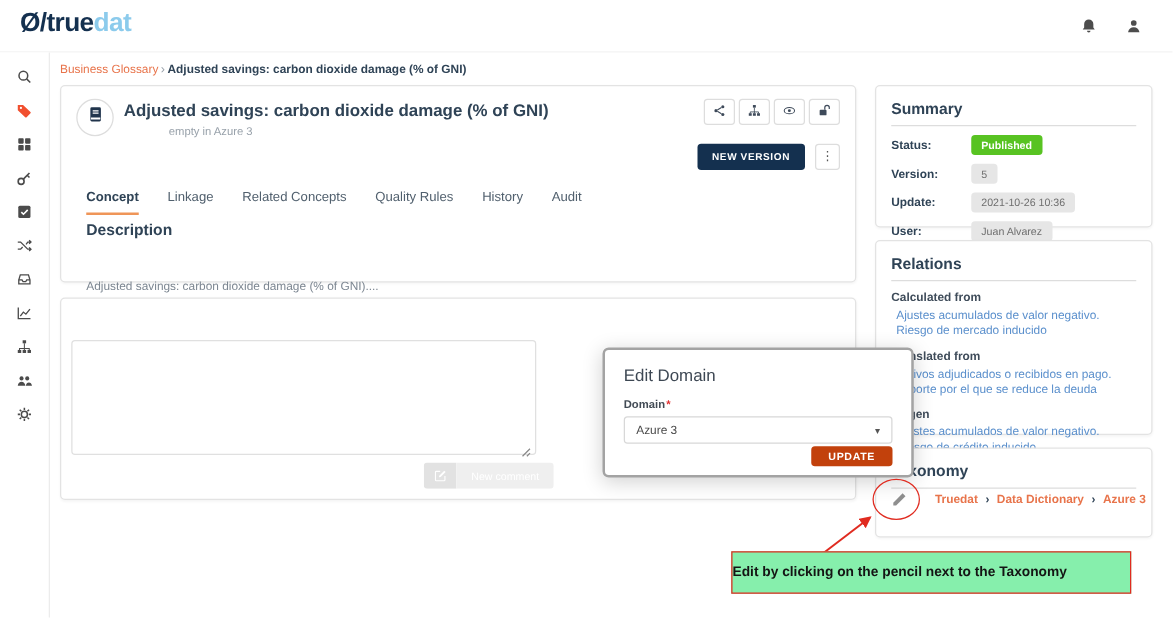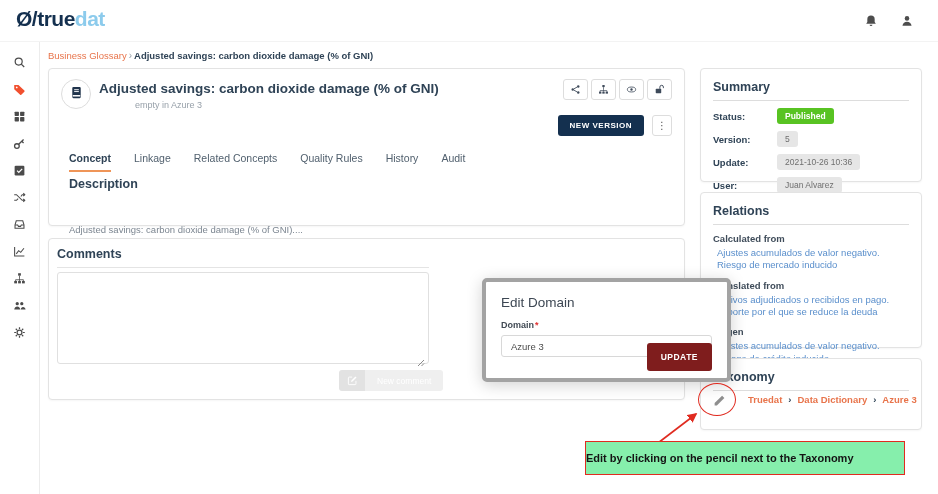--- a/index.html
+++ b/index.html
@@ -66,28 +66,28 @@
   .badge.green{background:var(--green);color:#fff;font-weight:bold;}
   
   .rel-group-label{font-size:9.5px;font-weight:600;color:#3f4c5a;margin-top:8px;}
   .rel-link{font-size:9.5px;color:var(--blue-link);line-height:1.3;padding-left:4px;margin-top:3px;cursor:pointer;}
   
   .tax-row{position:absolute;left:12px;top:34px;display:flex;align-items:center;}
   .tax-pencil{color:#8f8f8f;width:13px;height:13px;margin-right:22px;cursor:pointer;}
   .tax-link{font-size:9.5px;font-weight:bold;color:var(--orange-link);cursor:pointer;white-space:nowrap;}
   .tax-sep{font-size:9.5px;font-weight:bold;color:var(--title);padding:0 6px;}
   
-  .modal{position:absolute;left:482px;top:278px;width:249px;height:104px;background:#fff;border:4px solid #a3a3a3;border-radius:5px;box-shadow:0 3px 16px rgba(0,0,0,0.18);z-index:10;padding:13px 15px;}
+  .modal{position:absolute;left:482px;top:278px;width:249px;height:104px;background:#fff;border:2px solid #a3a3a3;border-radius:5px;box-shadow:0 3px 16px rgba(0,0,0,0.18);z-index:10;padding:13px 15px;}
   .modal-title{font-size:13.5px;color:#3d4753;}
   .modal-label{font-size:9px;font-weight:bold;color:#424b55;margin-top:10px;}
   .req{color:#e03030;margin-left:1px;}
   .modal-select{margin-top:5px;height:22px;border:1px solid #d8d8d8;border-radius:3px;display:flex;align-items:center;justify-content:space-between;padding:0 9px;cursor:pointer;}
   .modal-select .val{font-size:9.5px;color:#4a4a4a;}
   .modal-select .caret{font-size:8px;color:#555;}
-  .btn-update{position:absolute;right:15px;bottom:7px;height:28px;padding:0 14px;background:#7f1d1d;border:none;border-radius:3px;color:#fff;font-size:8.5px;font-weight:bold;letter-spacing:0.5px;}
+  .btn-update{position:absolute;right:15px;bottom:7px;height:16px;padding:0 14px;background:#c2410c;border:none;border-radius:3px;color:#fff;font-size:8.5px;font-weight:bold;letter-spacing:0.5px;}
   
   .annotation-ellipse{position:absolute;left:698px;top:383px;width:38px;height:33px;border:1.6px solid var(--red-annotation);border-radius:50%;z-index:12;pointer-events:none;}
   .annotation-arrow{position:absolute;left:640px;top:406px;width:70px;height:42px;z-index:12;pointer-events:none;}
   .annotation-box{position:absolute;left:585px;top:441px;width:320px;height:34px;border:1.5px solid var(--red-annotation);background:#86efac;z-index:12;display:flex;align-items:center;justify-content:flex-start;}
   .annotation-text{font-size:11px;font-weight:bold;color:#141414;}
 </style>
 </head>
 <body>
 
 <div class="header">
@@ -249,21 +249,20 @@
     <div class="tab">Quality Rules</div>
     <div class="tab">History</div>
     <div class="tab">Audit</div>
   </div>
 
   <div class="desc-heading">Description</div>
   <div class="desc-text">Adjusted savings: carbon dioxide damage (% of GNI)....</div>
 </div>
 
 <div class="card card-comments">
-  <div class="comments-heading">Comments</div>
   <textarea class="comments-textarea" style=""></textarea>
   <span class="resize-glyph"><svg viewBox="0 0 8 8" width="8" height="8">
         <path d="M7 1 1 7M7 4.5 4.5 7" stroke="currentColor" stroke-width="1" fill="none"></path>
       </svg></span>
   <div class="btn-new-comment">
     <span class="seg-icon">
         <svg viewBox="0 0 16 16" width="11" height="11">
           <path d="M13 8.5V13a1 1 0 0 1-1 1H3a1 1 0 0 1-1-1V4a1 1 0 0 1 1-1h4.5" fill="none" stroke="currentColor" stroke-width="1.3"></path>
           <path d="M6 10l.4-2L12.2 2.2l1.6 1.6L8 9.6z" fill="currentColor"></path>
         </svg>

